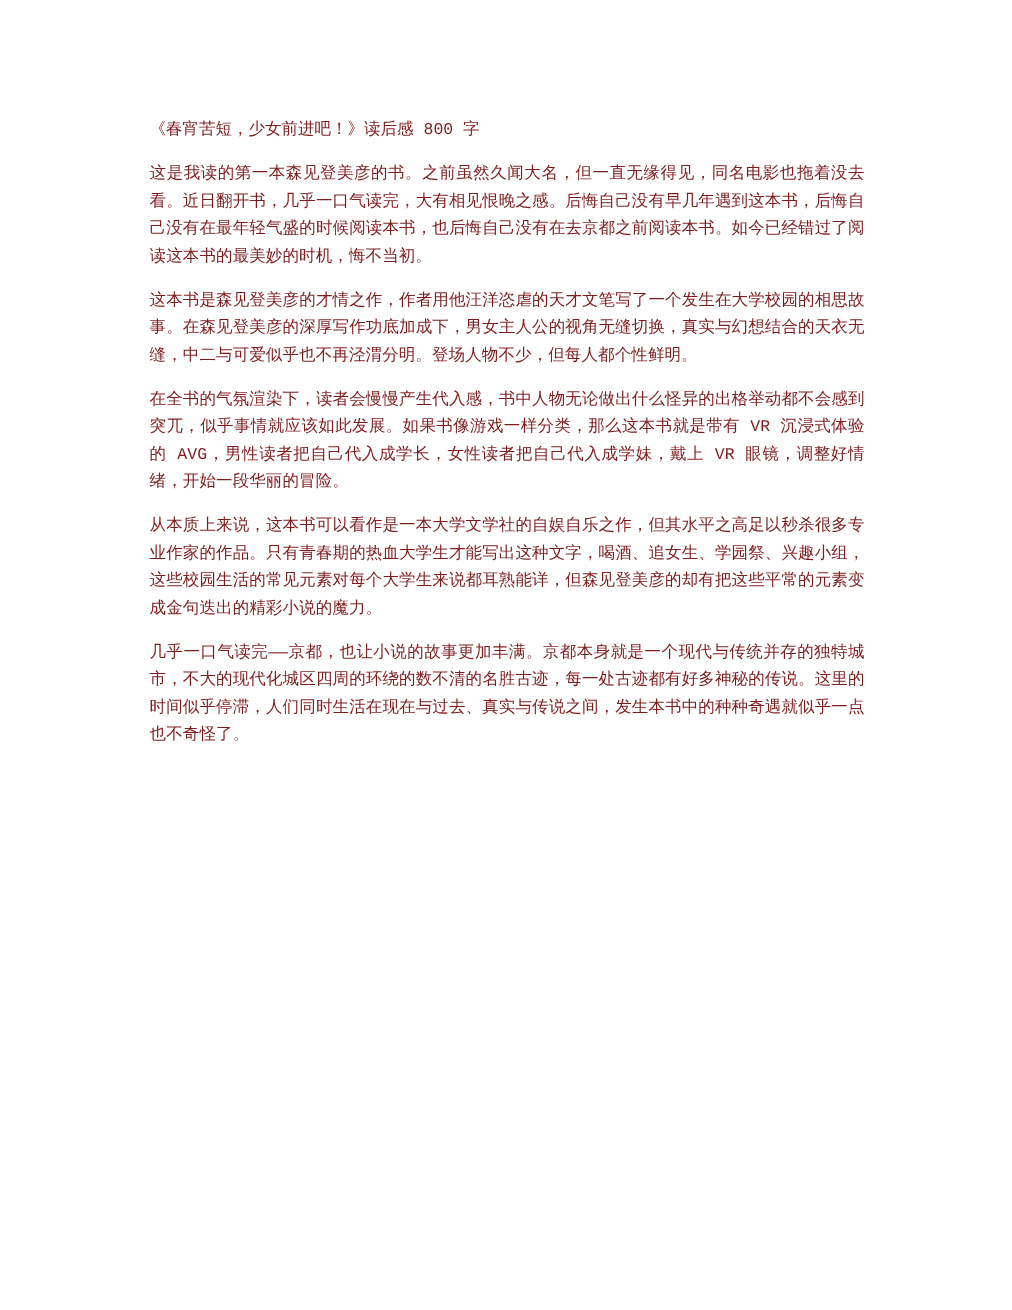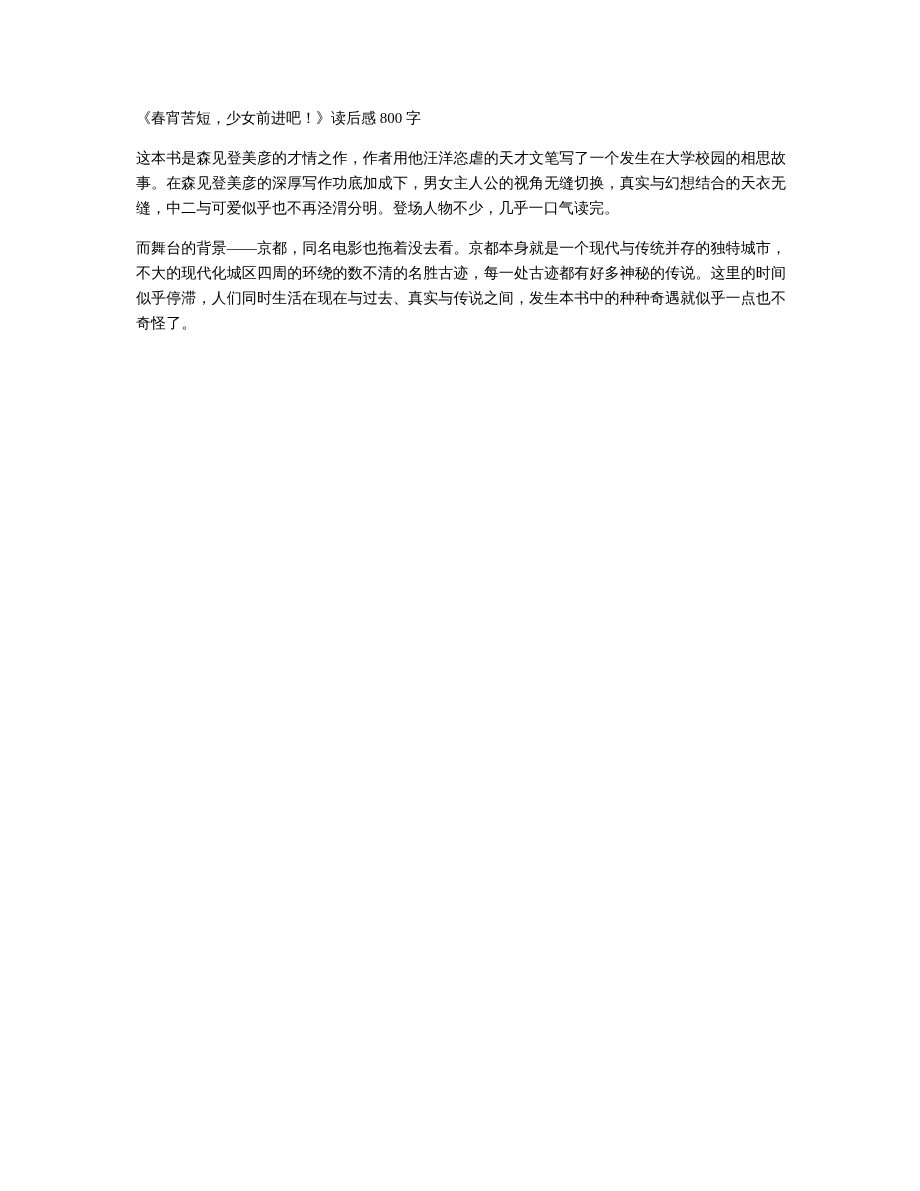--- a/index.html
+++ b/index.html
@@ -1,24 +1,27 @@
 <!DOCTYPE html>
 <html><head>
 <meta charset="utf-8">
 <style>
   html, body { margin: 0; padding: 0; background: #ffffff; }
   body { width: 920px; height: 1191px; position: relative; overflow: hidden; }
   .page {
     position: absolute; left: 136px; top: 106px; width: 650px;
-    font-family: Liberation Serif, serif;
-    color: #000000; font-size: 15px; line-height: 25px;
+    font-family: Liberation Mono, monospace;
+    color: #7f1d1d; font-size: 15px; line-height: 25px;
   }
   .title { margin: 0 0 15px 0; font-size: 15px; line-height: 25px; font-weight: normal; }
   .para { margin: 0 0 15px 0; text-align: justify; letter-spacing: 0.1px; }
 </style>
 </head>
 <body>
 
 <div class="page">
   <h1 class="title">《春宵苦短，少女前进吧！》读后感 800 字</h1>
-  <p class="para">这本书是森见登美彦的才情之作，作者用他汪洋恣虐的天才文笔写了一个发生在大学校园的相思故事。在森见登美彦的深厚写作功底加成下，男女主人公的视角无缝切换，真实与幻想结合的天衣无缝，中二与可爱似乎也不再泾渭分明。登场人物不少，几乎一口气读完。</p>
-  <p class="para">而舞台的背景——京都，同名电影也拖着没去看。京都本身就是一个现代与传统并存的独特城市，不大的现代化城区四周的环绕的数不清的名胜古迹，每一处古迹都有好多神秘的传说。这里的时间似乎停滞，人们同时生活在现在与过去、真实与传说之间，发生本书中的种种奇遇就似乎一点也不奇怪了。</p>
+  <p class="para">这是我读的第一本森见登美彦的书。之前虽然久闻大名，但一直无缘得见，同名电影也拖着没去看。近日翻开书，几乎一口气读完，大有相见恨晚之感。后悔自己没有早几年遇到这本书，后悔自己没有在最年轻气盛的时候阅读本书，也后悔自己没有在去京都之前阅读本书。如今已经错过了阅读这本书的最美妙的时机，悔不当初。</p>
+  <p class="para">这本书是森见登美彦的才情之作，作者用他汪洋恣虐的天才文笔写了一个发生在大学校园的相思故事。在森见登美彦的深厚写作功底加成下，男女主人公的视角无缝切换，真实与幻想结合的天衣无缝，中二与可爱似乎也不再泾渭分明。登场人物不少，但每人都个性鲜明。</p>
+  <p class="para">在全书的气氛渲染下，读者会慢慢产生代入感，书中人物无论做出什么怪异的出格举动都不会感到突兀，似乎事情就应该如此发展。如果书像游戏一样分类，那么这本书就是带有 VR 沉浸式体验的 AVG，男性读者把自己代入成学长，女性读者把自己代入成学妹，戴上 VR 眼镜，调整好情绪，开始一段华丽的冒险。</p>
+  <p class="para">从本质上来说，这本书可以看作是一本大学文学社的自娱自乐之作，但其水平之高足以秒杀很多专业作家的作品。只有青春期的热血大学生才能写出这种文字，喝酒、追女生、学园祭、兴趣小组，这些校园生活的常见元素对每个大学生来说都耳熟能详，但森见登美彦的却有把这些平常的元素变成金句迭出的精彩小说的魔力。</p>
+  <p class="para">几乎一口气读完——京都，也让小说的故事更加丰满。京都本身就是一个现代与传统并存的独特城市，不大的现代化城区四周的环绕的数不清的名胜古迹，每一处古迹都有好多神秘的传说。这里的时间似乎停滞，人们同时生活在现在与过去、真实与传说之间，发生本书中的种种奇遇就似乎一点也不奇怪了。</p>
 </div>
 
 </body></html>

